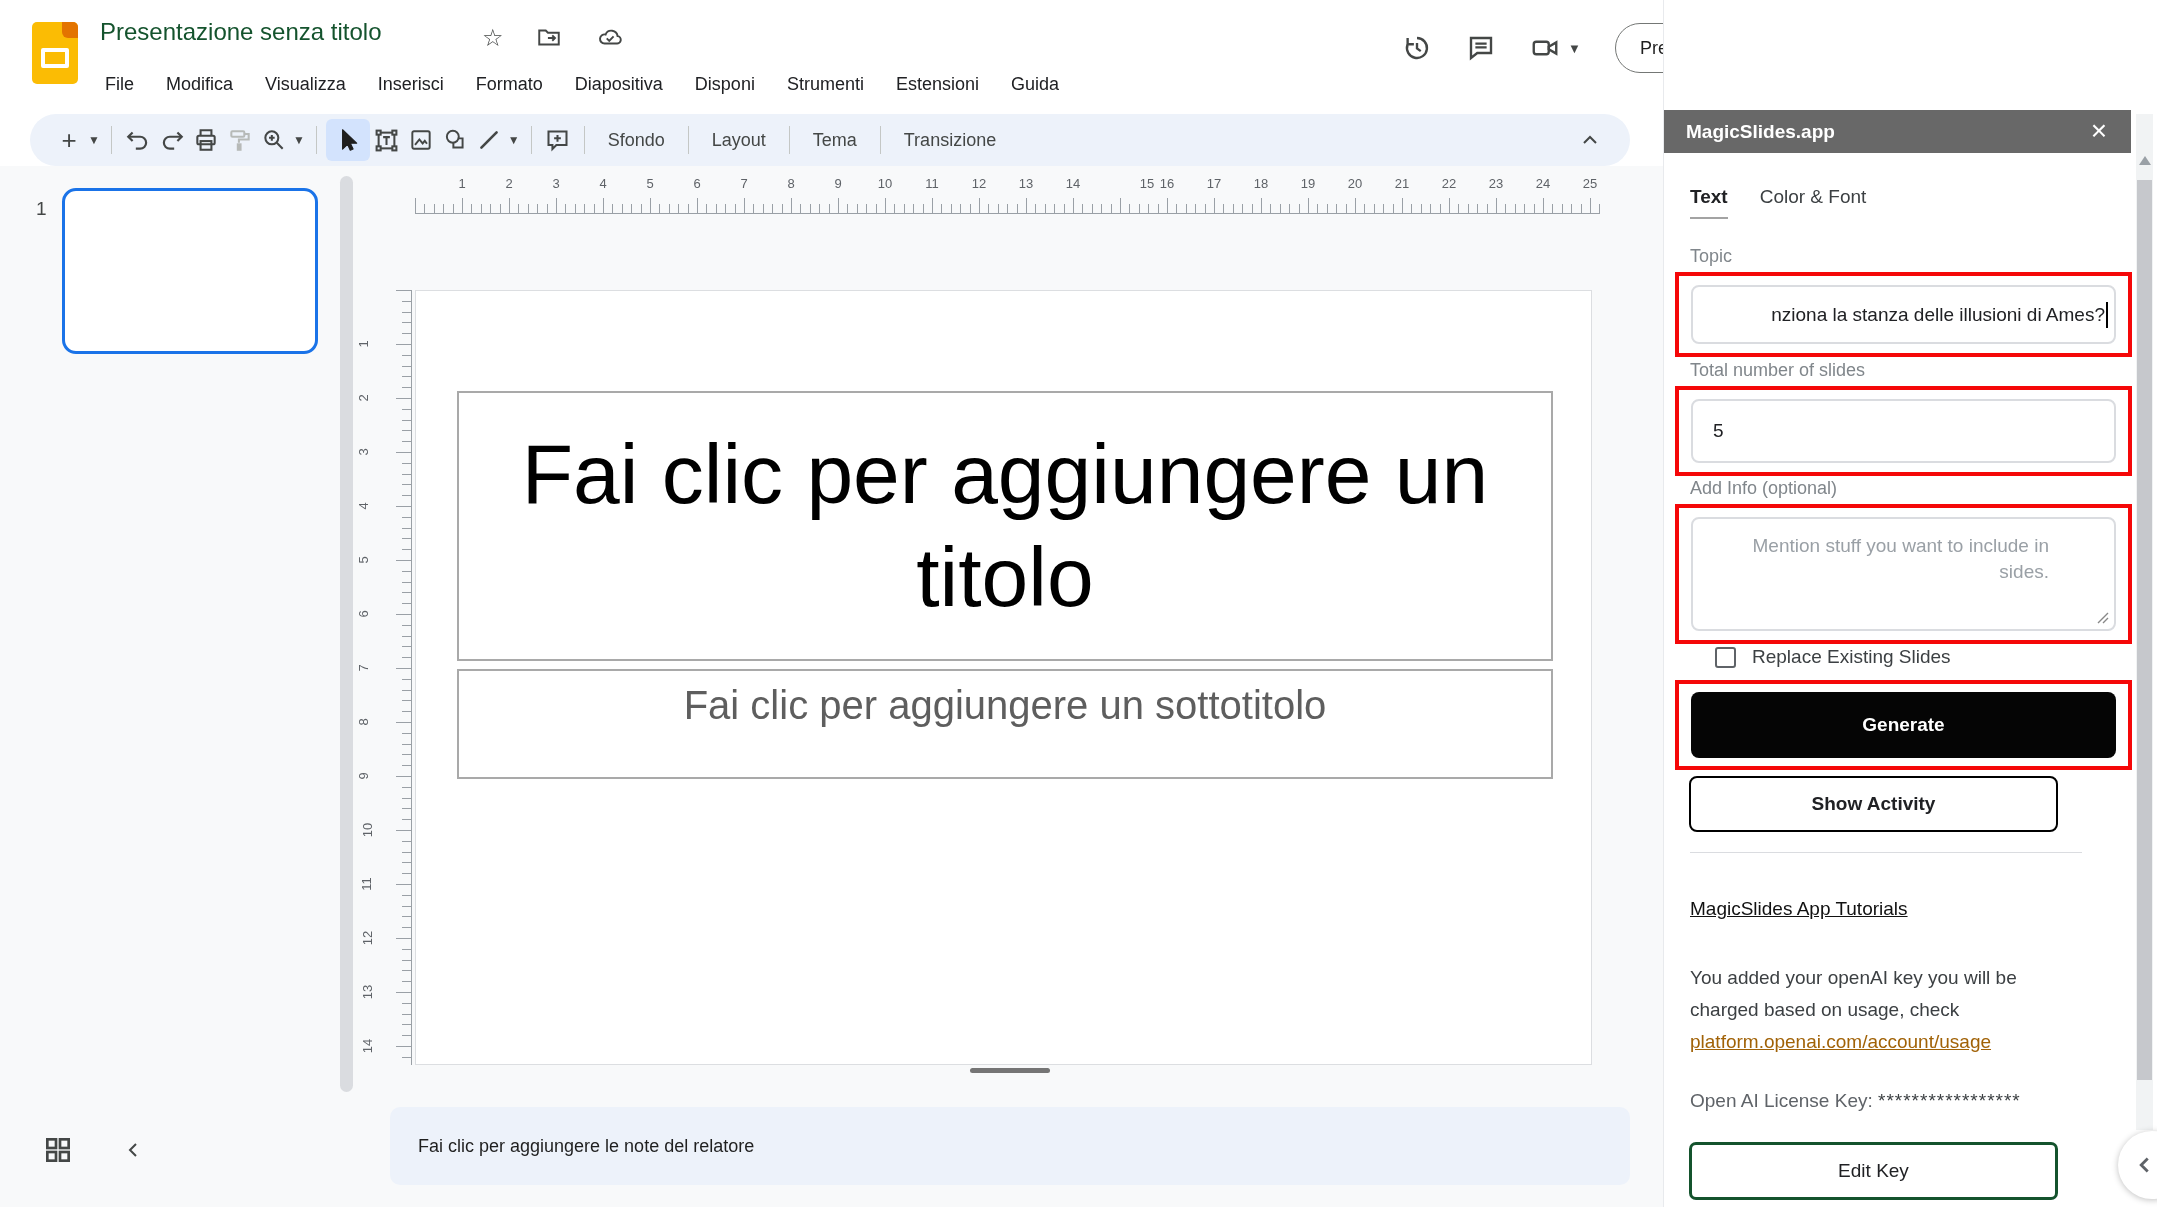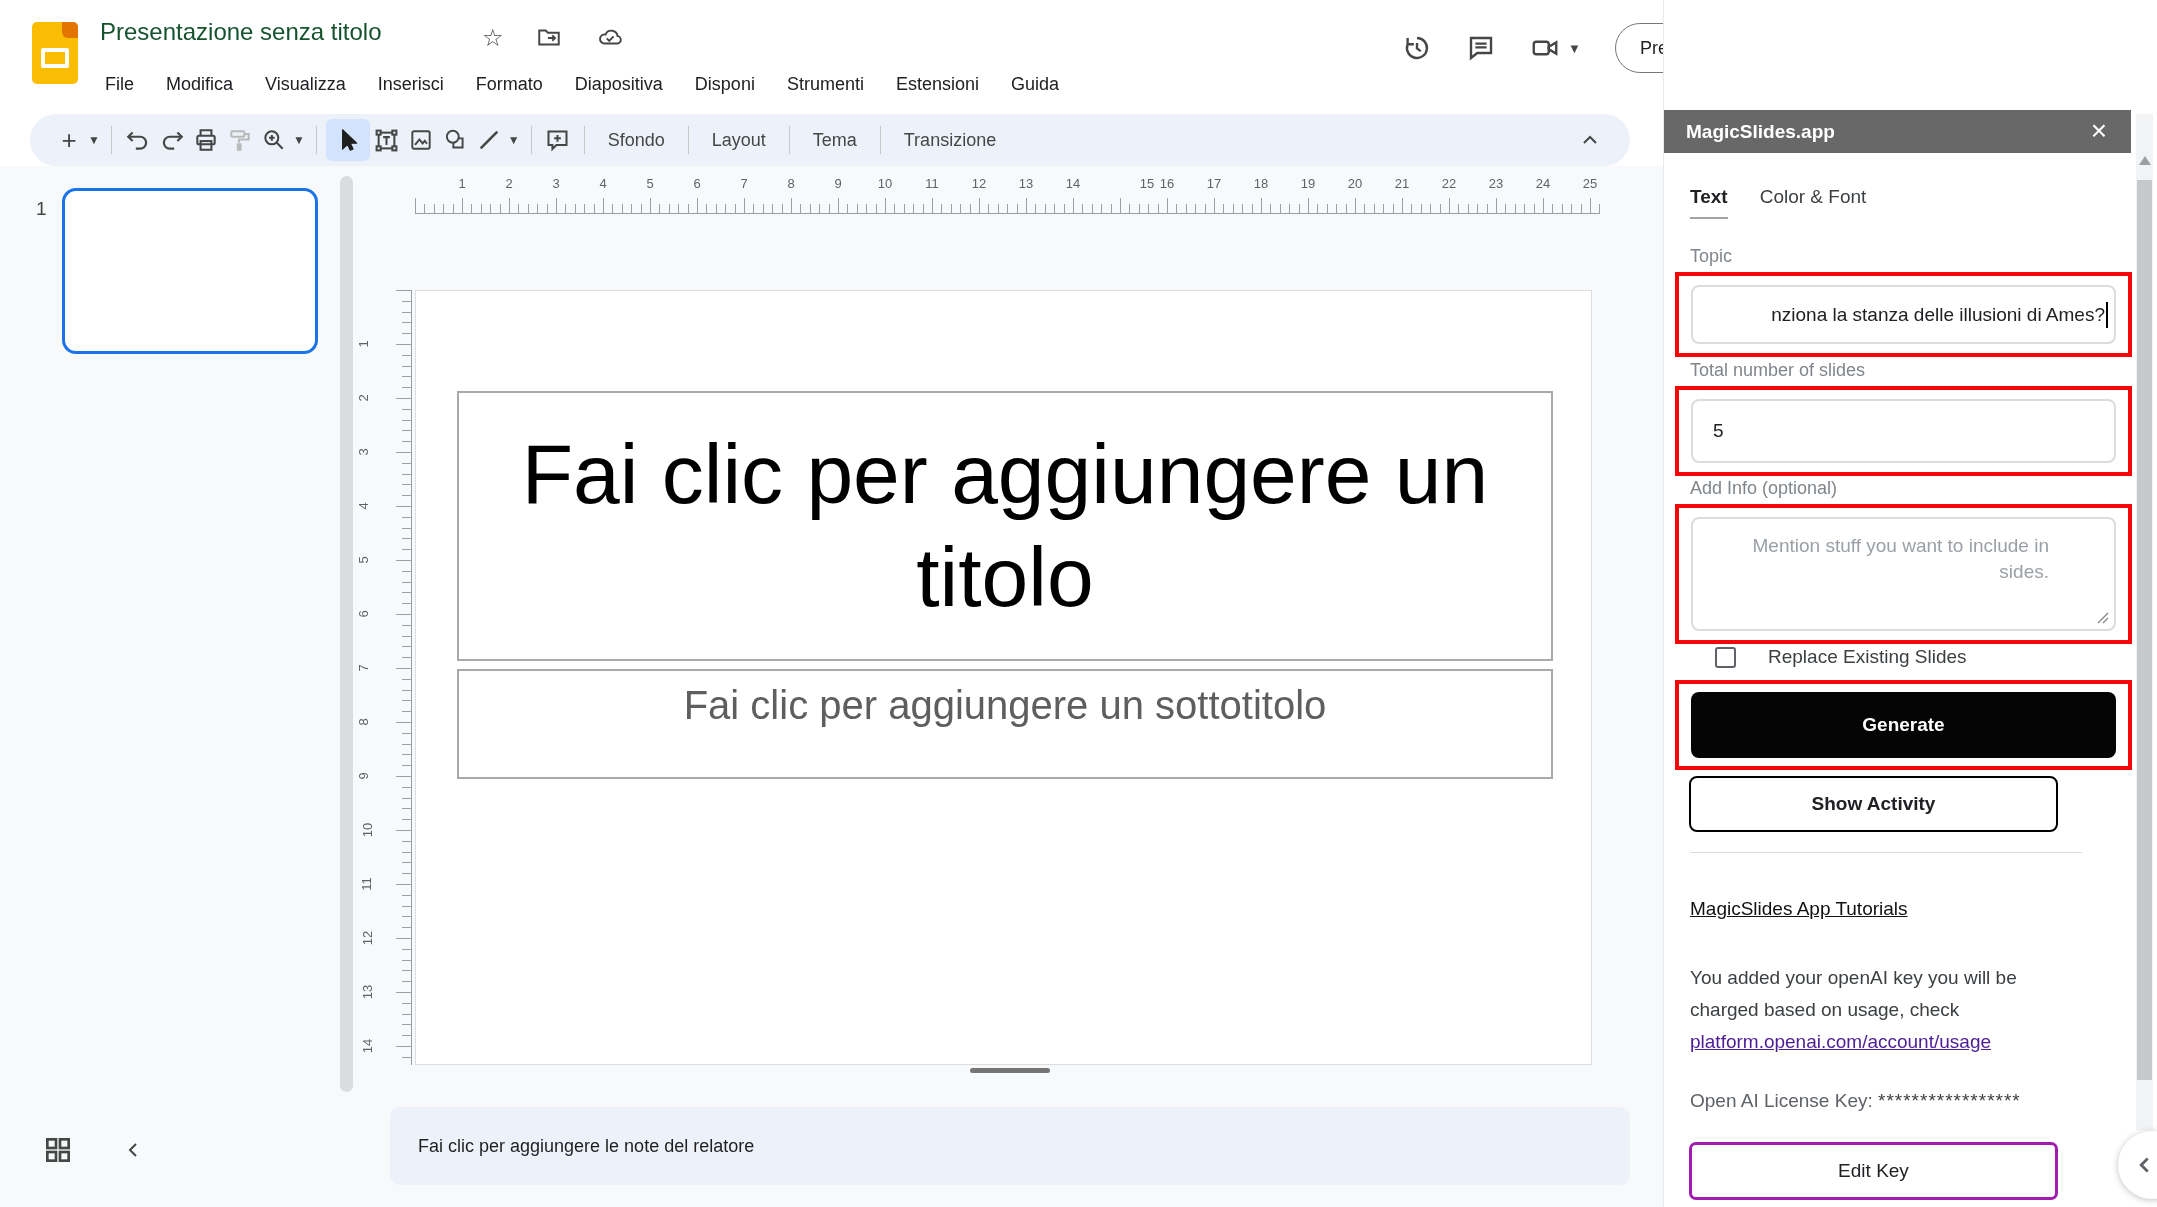--- a/index.html
+++ b/index.html
@@ -78,35 +78,35 @@
   .sb-label { position:absolute; left:26px; font-size:18px; color:#80868b; }
   .red-wrap { position:absolute; left:11px; width:457px; border:4px solid #f50708; padding:9px 12px; }
   .sb-input { width:100%; border:2px solid #dadce0; border-radius:8px; background:#fff; display:flex; align-items:center; overflow:hidden; }
   .sb-input .val { font-size:19px; color:#202124; white-space:nowrap; }
   #topic-input { height:59px; justify-content:flex-end; padding-right:6px; }
   .caret-bar { width:2px; height:26px; background:#000; margin-left:1px; flex:0 0 auto; }
   #slides-input { height:64px; padding-left:20px; }
   #addinfo-ta { height:114px; align-items:flex-start; padding:14px 16px; position:relative; }
   #addinfo-ta .val { white-space:normal; color:#9aa0a6; max-width:340px; line-height:1.35;text-align:right; }
   #resize-grip { position:absolute; right:5px; bottom:5px; }
-  #chk-row { position:absolute; left:28px; top:646px; display:flex; align-items:center; gap:32px;padding-left:23px; }
+  #chk-row { position:absolute; left:28px; top:646px; display:flex; align-items:center; gap:16px;padding-left:23px; }
   #chk-box { width:21px; height:21px; border:2px solid #5f6368; border-radius:3px; background:#fff; }
   #chk-row .lbl { font-size:19px; color:#3c4043; }
   .sb-btn { position:absolute; left:25px; width:369px; display:flex; align-items:center; justify-content:center; border-radius:8px; font-size:19px; }
   #generate-btn { top:692px; height:66px; background:#050505; color:#fff; font-weight:bold; left:14px; position:relative; width:100%; }
   #gen-wrap { top:680px; padding:8px 12px; }
   #gen-wrap #generate-btn { left:0; top:0; }
   #show-activity-btn { top:776px; height:56px; background:#fff; border:2px solid #000; color:#202124; font-weight:bold; }
   #sb-divider { position:absolute; left:26px; top:852px; width:392px; height:1px; background:#dadce0; }
   #tutorials-link { position:absolute; left:26px; top:898px; font-size:19px; color:#111; text-decoration:underline; font-weight:500; }
   #sb-para { position:absolute; left:26px; top:962px; width:400px; font-size:19px; line-height:32px; color:#3c4043; }
-  #usage-link { color:#4c1d95; text-decoration:underline; }
+  #usage-link { color:#a16207; text-decoration:underline; }
   #license-row { position:absolute; left:26px; top:1090px; font-size:19px; color:#5f6368; }
   #license-row .mask { color:#3c4043; letter-spacing:1px; }
-  #editkey-btn { top:1142px; height:58px; background:#fff; border:3px solid #a21caf; border-radius:7px; color:#202124; }
+  #editkey-btn { top:1142px; height:58px; background:#fff; border:3px solid #14532d; border-radius:7px; color:#202124; }
   #sb-scroll-track { position:absolute; left:472px; top:114px; width:17px; height:1016px; background:#f1f3f4; }
   #sb-scroll-up { position:absolute; left:475px; top:156px; width:0; height:0; border-left:6px solid transparent; border-right:6px solid transparent; border-bottom:9px solid #9aa0a6; }
   #sb-scroll-thumb { position:absolute; left:473px; top:180px; width:15px; height:900px; background:#c6c8cc; }
   #sb-scroll-dn { position:absolute; left:475px; top:1188px; width:0; height:0; border-left:6px solid transparent; border-right:6px solid transparent; border-top:9px solid #80868b; }
   #panel-collapse { position:absolute; left:454px; top:1131px; width:68px; height:68px; background:#fff; border-radius:50%; box-shadow:0 1px 6px rgba(0,0,0,.25); display:flex; align-items:center; padding-left:14px; }
 </style>
 </head>
 <body>
 
 <div id="header">

